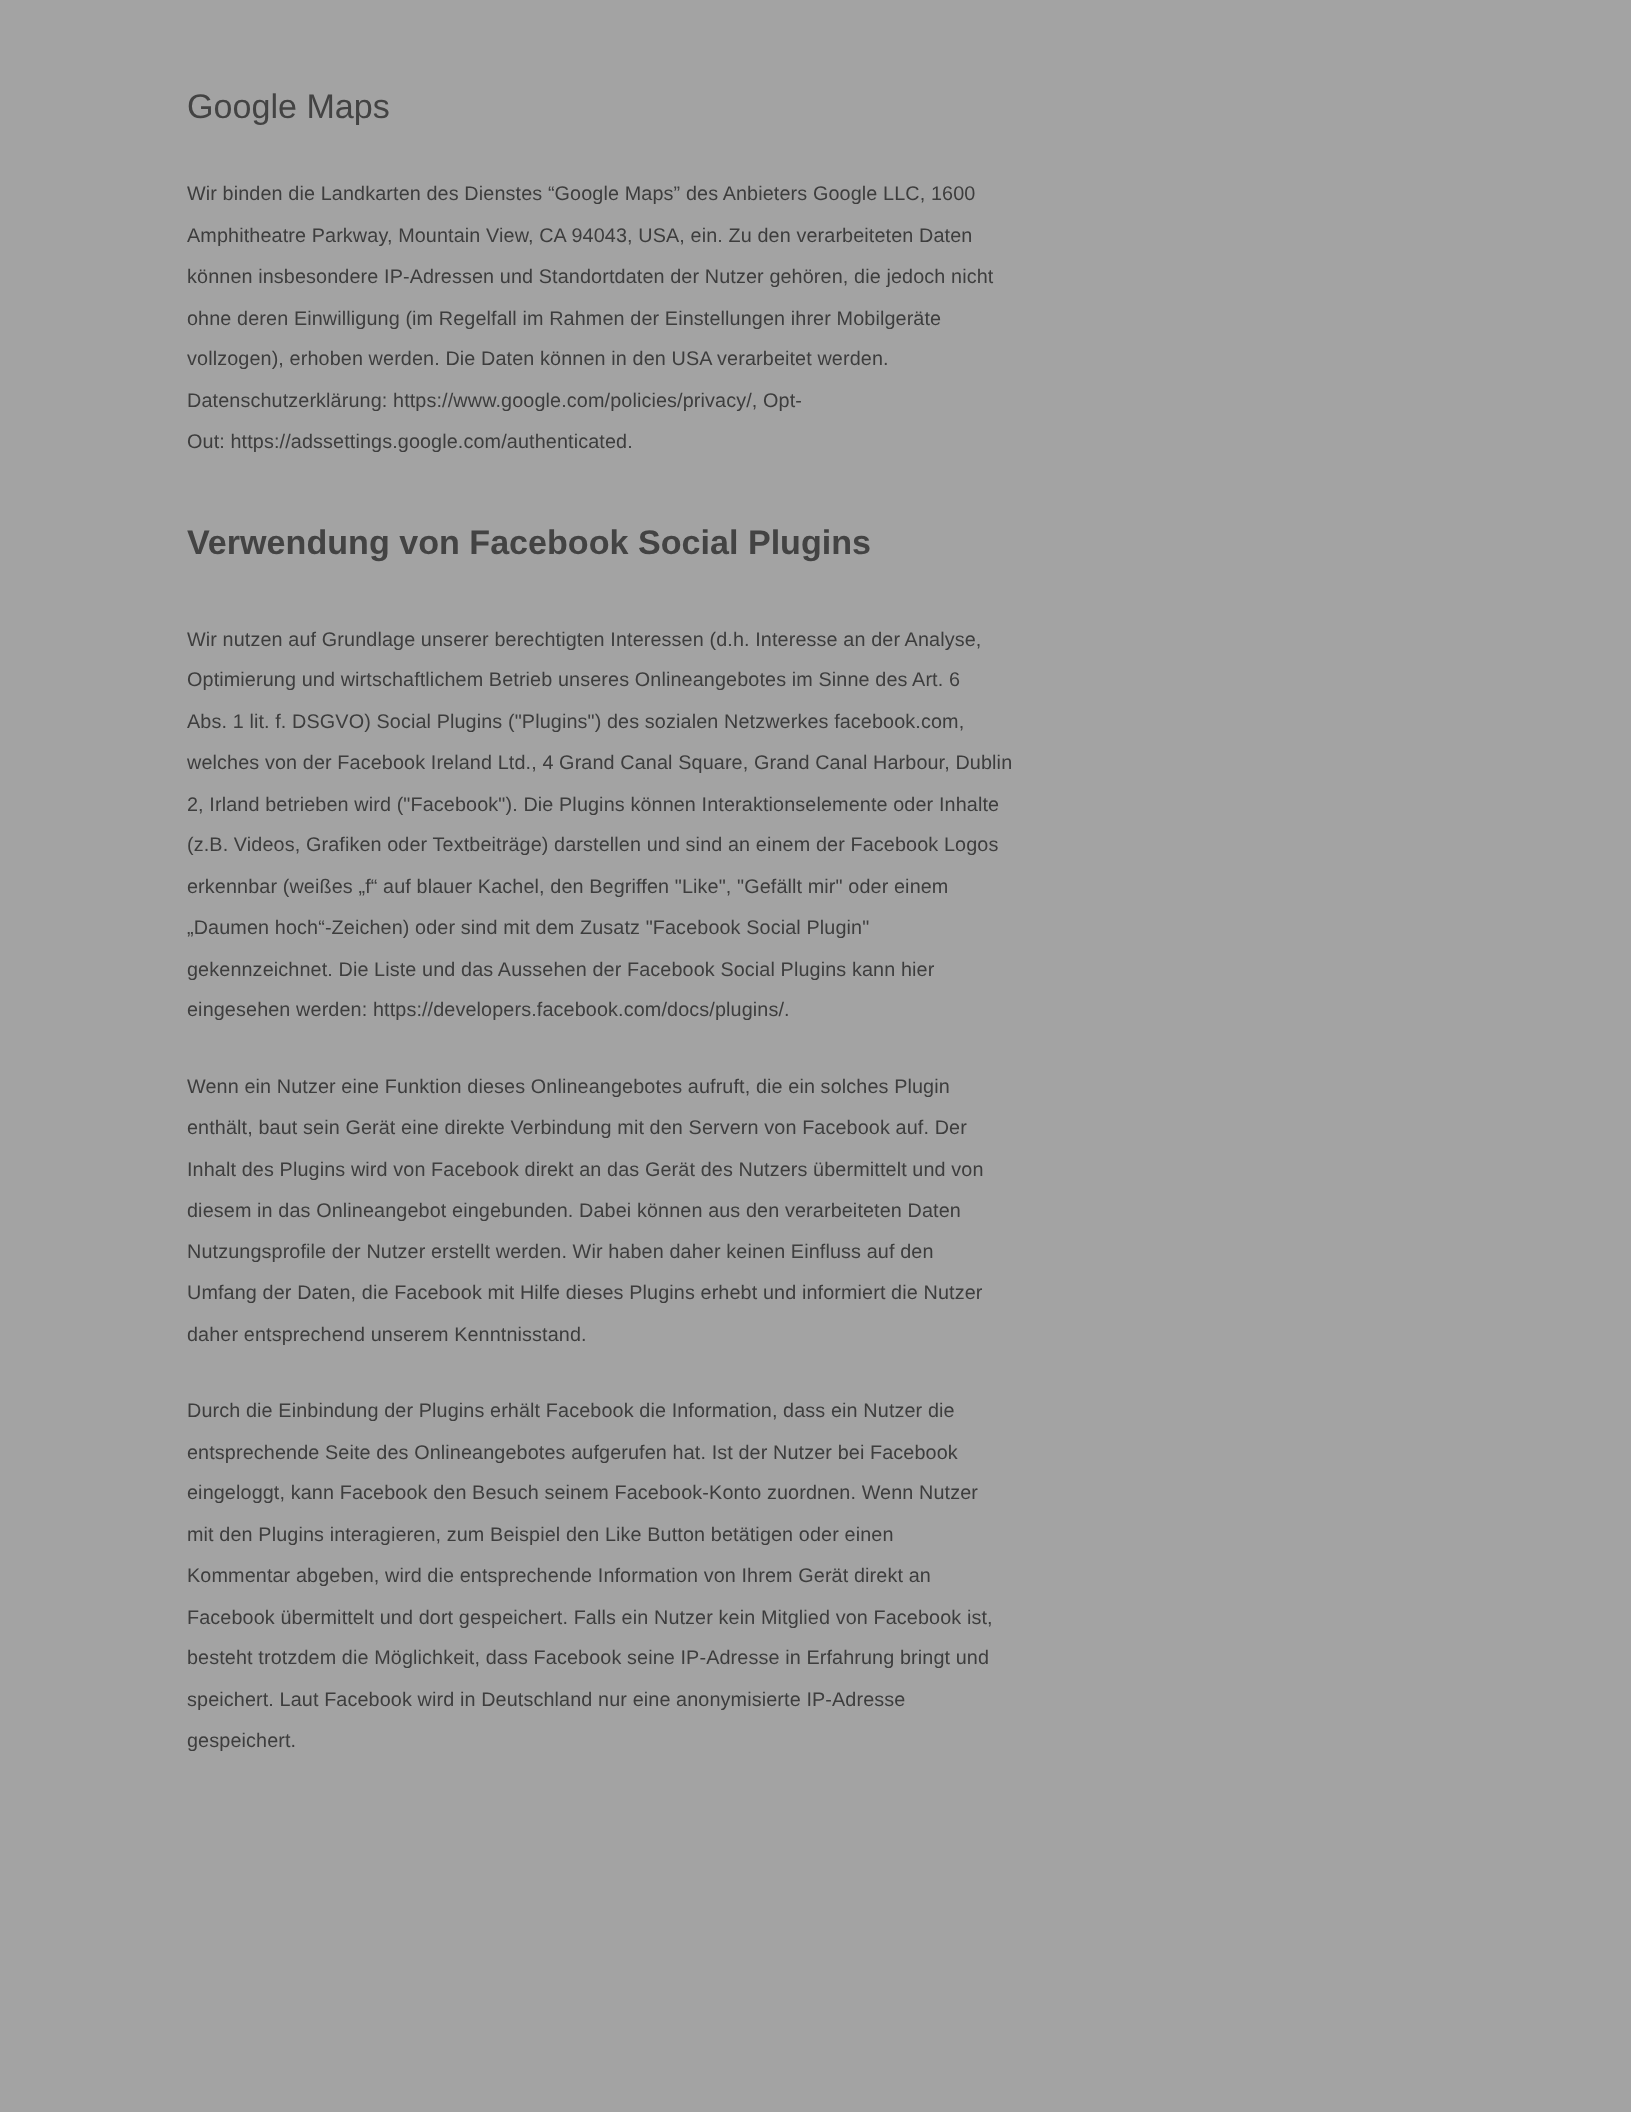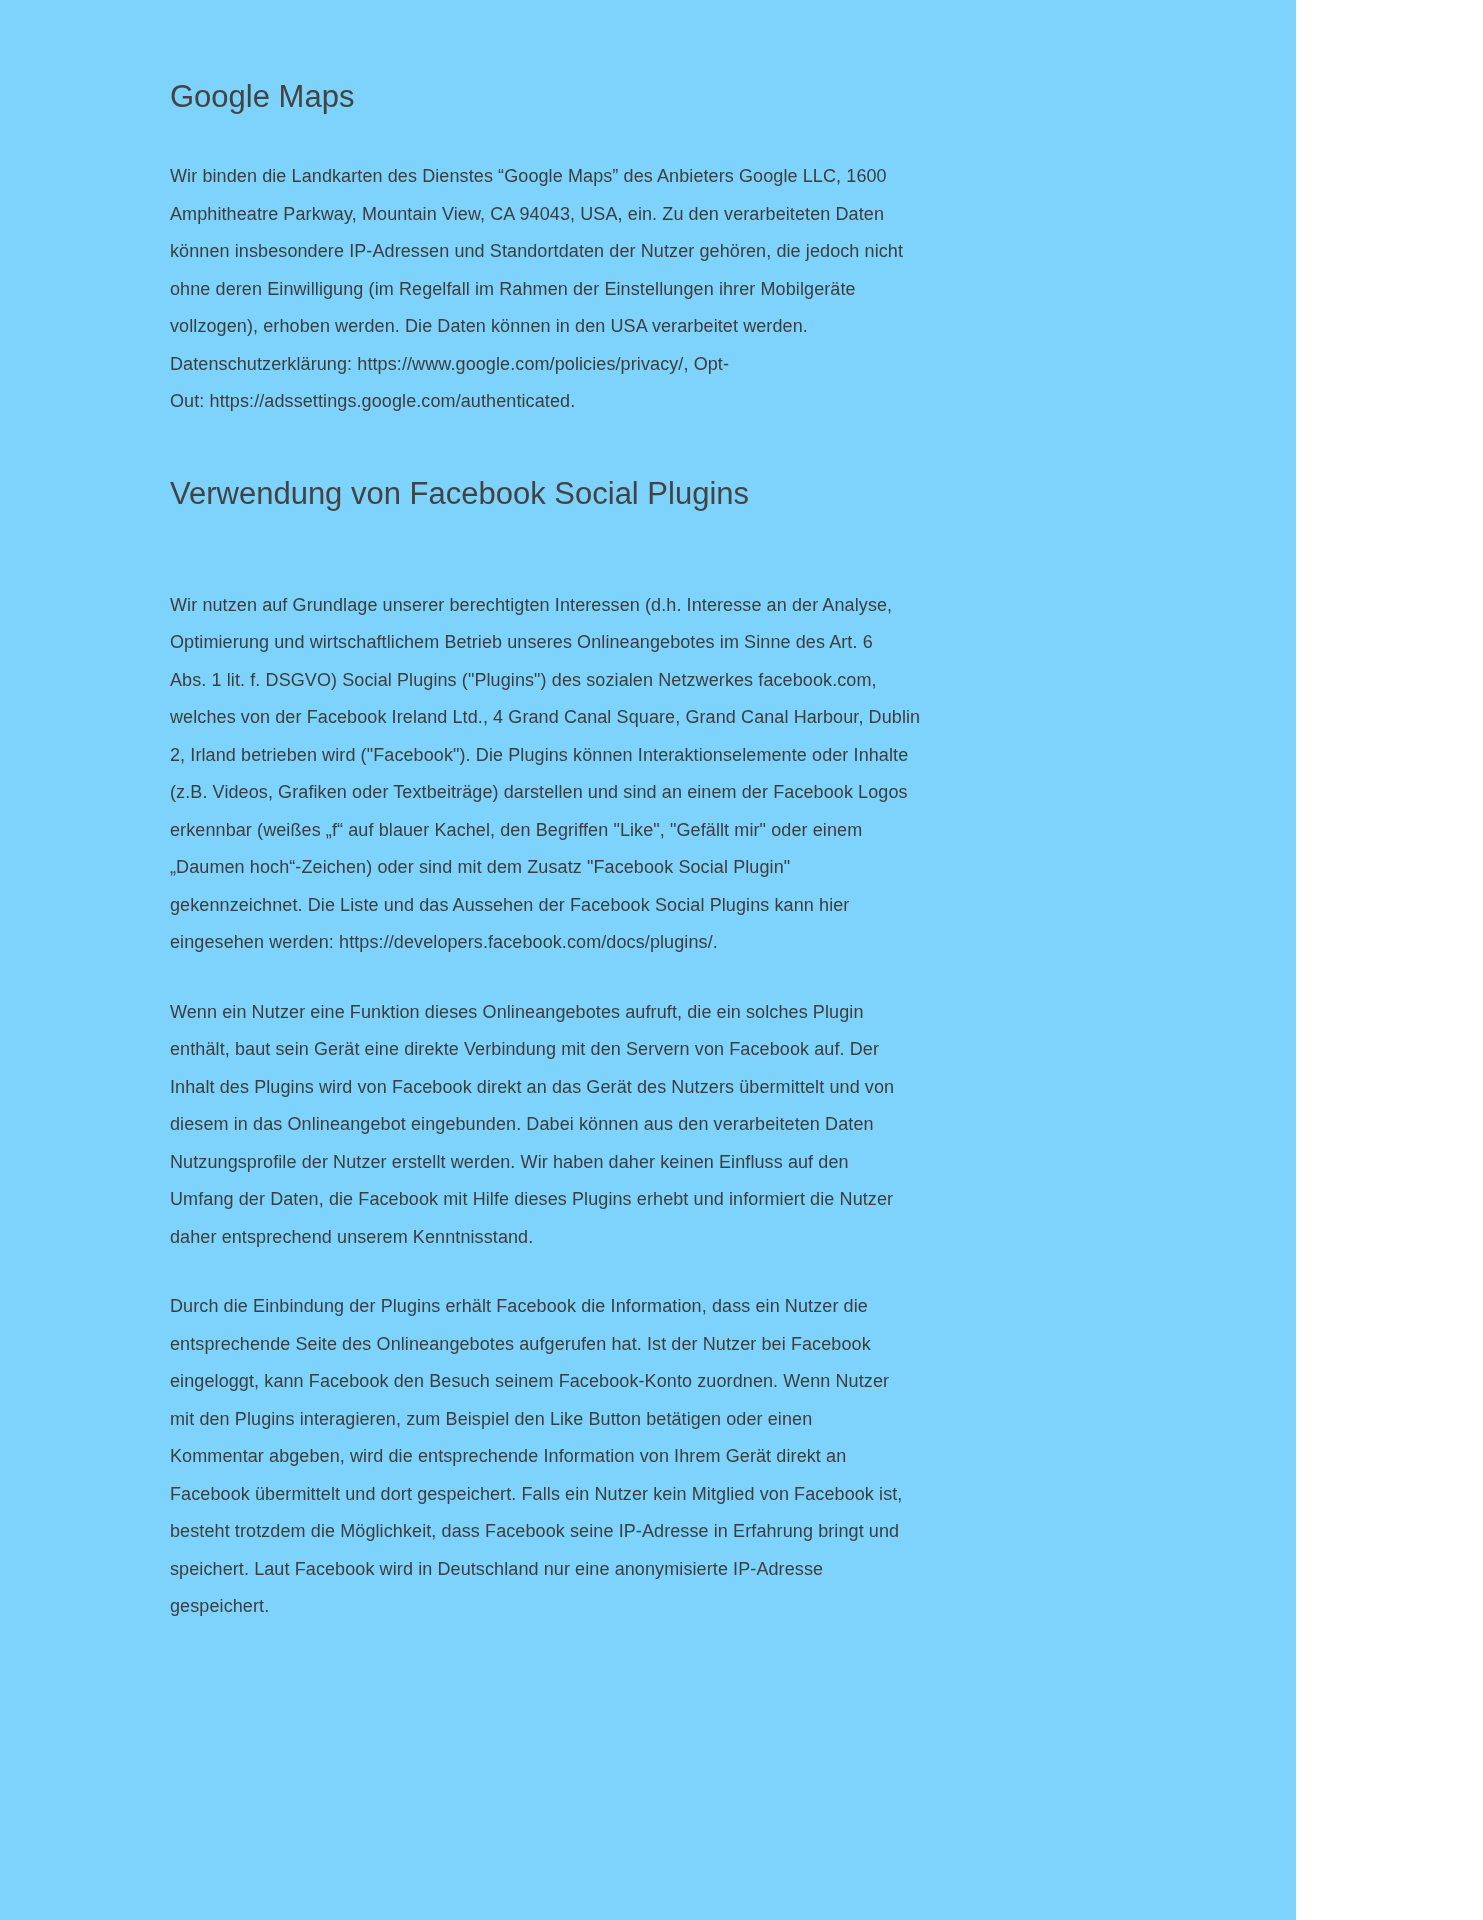--- a/index.html
+++ b/index.html
@@ -8,38 +8,39 @@
     background: #ffffff;
   }
   body {
     width: 1483px;
     height: 1920px;
     font-family: "Liberation Sans", "DejaVu Sans", sans-serif;
     overflow: hidden;
   }
   .page {
     box-sizing: border-box;
-    width: 1296px;
+    width: 1483px;
     height: 1920px;
-    background: #7dd3fc;
+    background: #a3a3a3;
     padding: 77px 168px 0 170px;
   }
   .doc-heading {
     font-size: 31px;
     line-height: 40px;
     font-weight: 400;
     color: #434343;
     margin: 0;
   }
   .doc-heading.h-first {
     margin-bottom: 41px;
   }
   .doc-heading.h-section {
     margin-top: 53px;
-    margin-bottom: 73px;
+    margin-bottom: 49px;
+    font-weight: bold;
   }
   .doc-paragraph {
     font-size: 18px;
     line-height: 37.5px;
     font-weight: 400;
     color: #3d3d3d;
     margin: 0 0 32px 0;
     white-space: pre-line;
     letter-spacing: 0.1px;
   }

